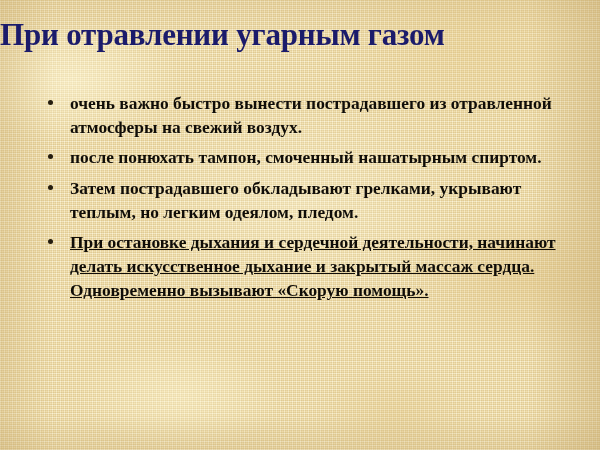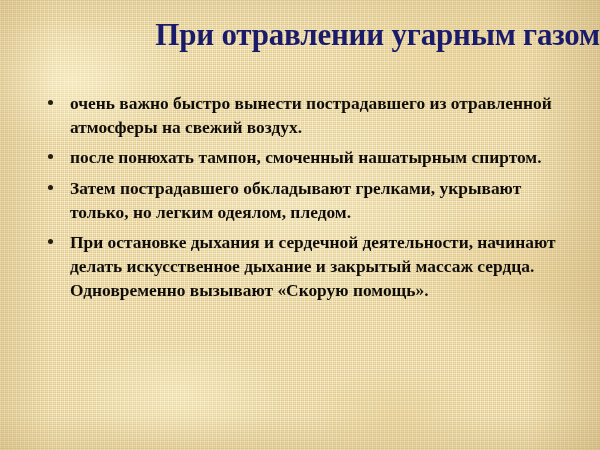--- a/index.html
+++ b/index.html
@@ -68,21 +68,21 @@
     z-index: 2;
     height: 100%;
     box-sizing: border-box;
   }
 
   .title {
     position: absolute;
     left: 0;
     right: 0;
     top: 18px;
-    text-align: right;
+    text-align: left;
     color: #1b1b6b;
     font-size: 31px;
     font-weight: bold;
     line-height: 1.1;
     letter-spacing: -0.2px;
     white-space: nowrap;
   }
 
   .bullets {
     position: absolute;
@@ -96,21 +96,21 @@
   .bullet-item {
     position: relative;
     padding-left: 30px;
     margin: 0 0 6px 0;
     color: #100d08;
     font-size: 17.4px;
     font-weight: bold;
     line-height: 24.2px;
     text-align: left;
   }
-  .bullet-item:last-child { margin-bottom: 16px; }
+  .bullet-item:last-child { margin-bottom: 16px; text-decoration: underline; }
   .bullet-dot {
     position: absolute;
     left: 8px;
     top: 9px;
     width: 5px;
     height: 5px;
     border-radius: 50%;
     background: #241c0e;
   }
 </style>
@@ -136,21 +136,21 @@
       </li>
 
 
       <li class="bullet-item">
         <span class="bullet-dot"></span>
         <span>после понюхать тампон, смоченный нашатырным спиртом.</span>
       </li>
 
       <li class="bullet-item">
         <span class="bullet-dot"></span>
-        <span>Затем пострадавшего обкладывают грелками, укрывают только, но легким одеялом, пледом.</span>
+        <span>Затем пострадавшего обкладывают грелками, укрывают теплым, но легким одеялом, пледом.</span>
       </li>
 
       <li class="bullet-item">
         <span class="bullet-dot"></span>
         <span>При остановке дыхания и сердечной деятельности, начинают делать искусственное дыхание и закрытый массаж сердца. Одновременно вызывают «Скорую помощь».</span>
       </li>
 
     </ul>
 
   </div>

